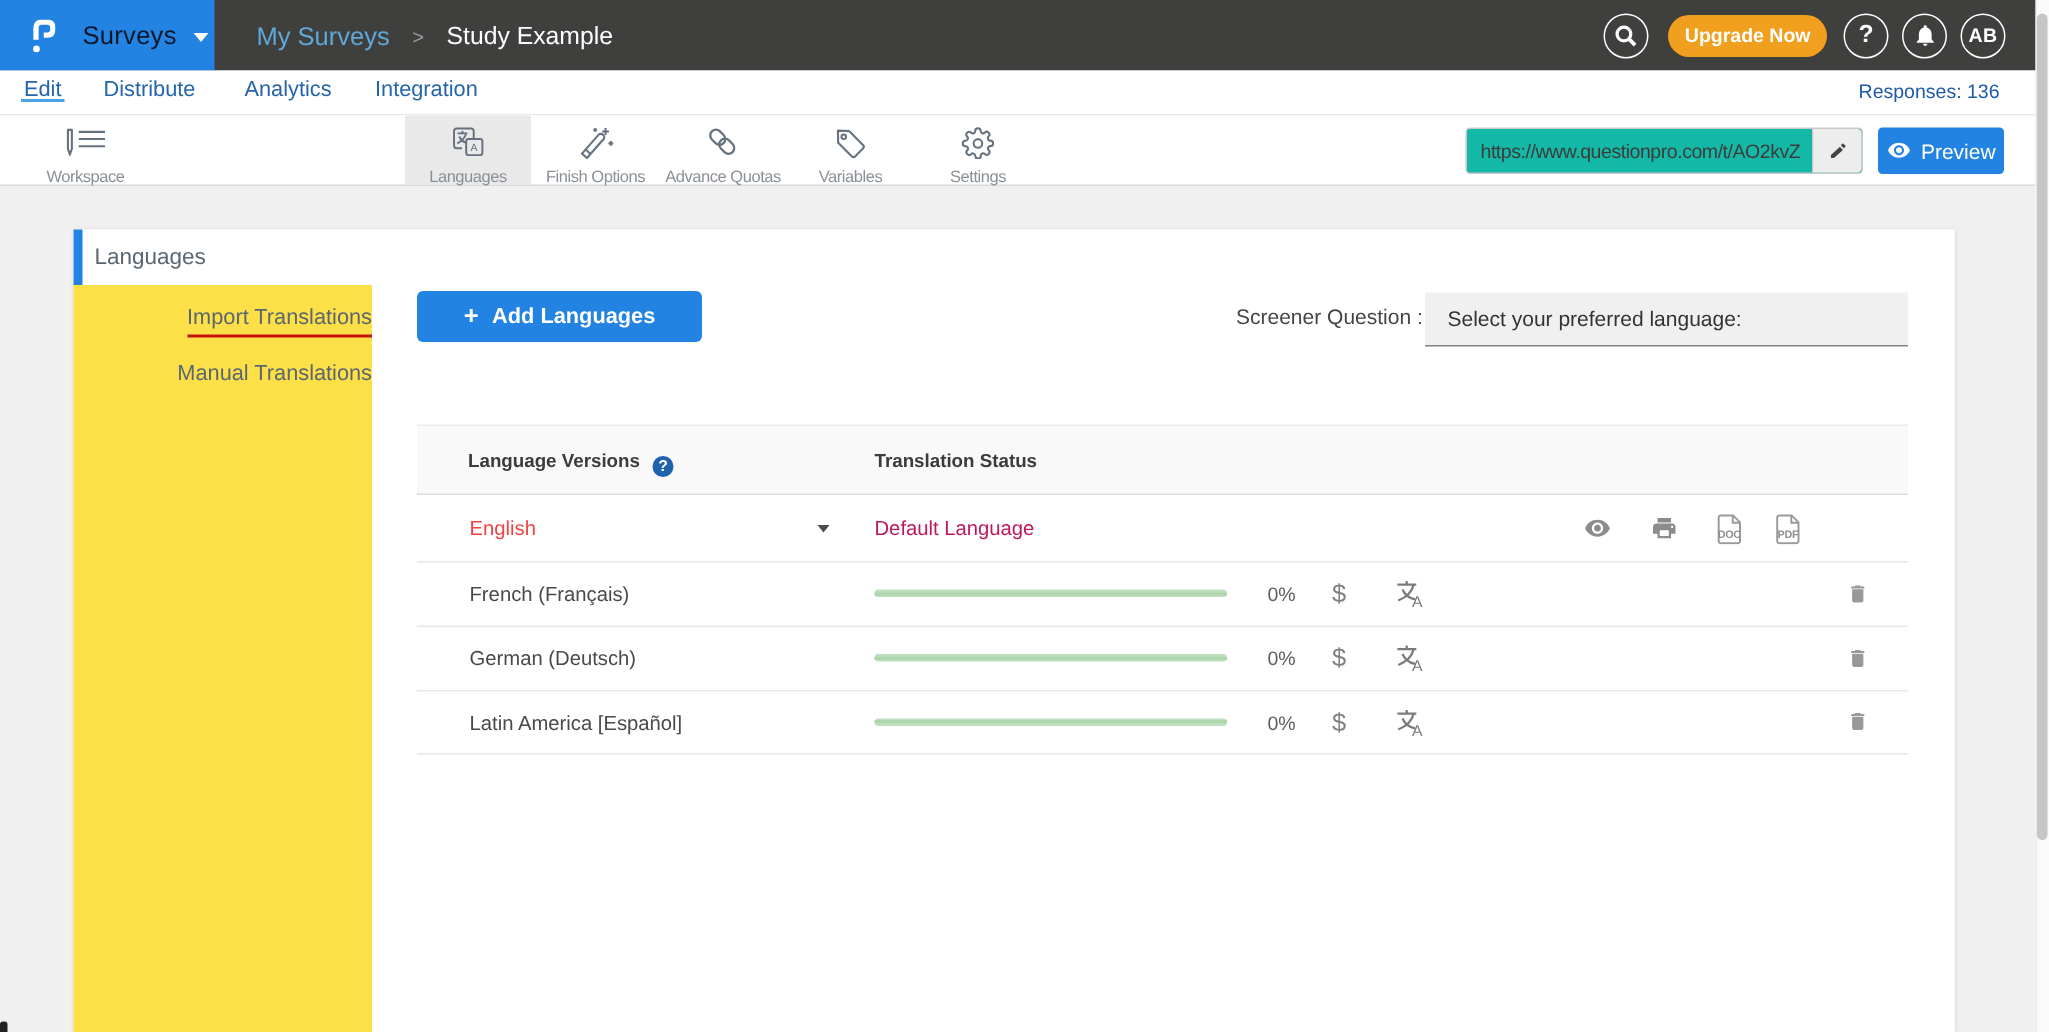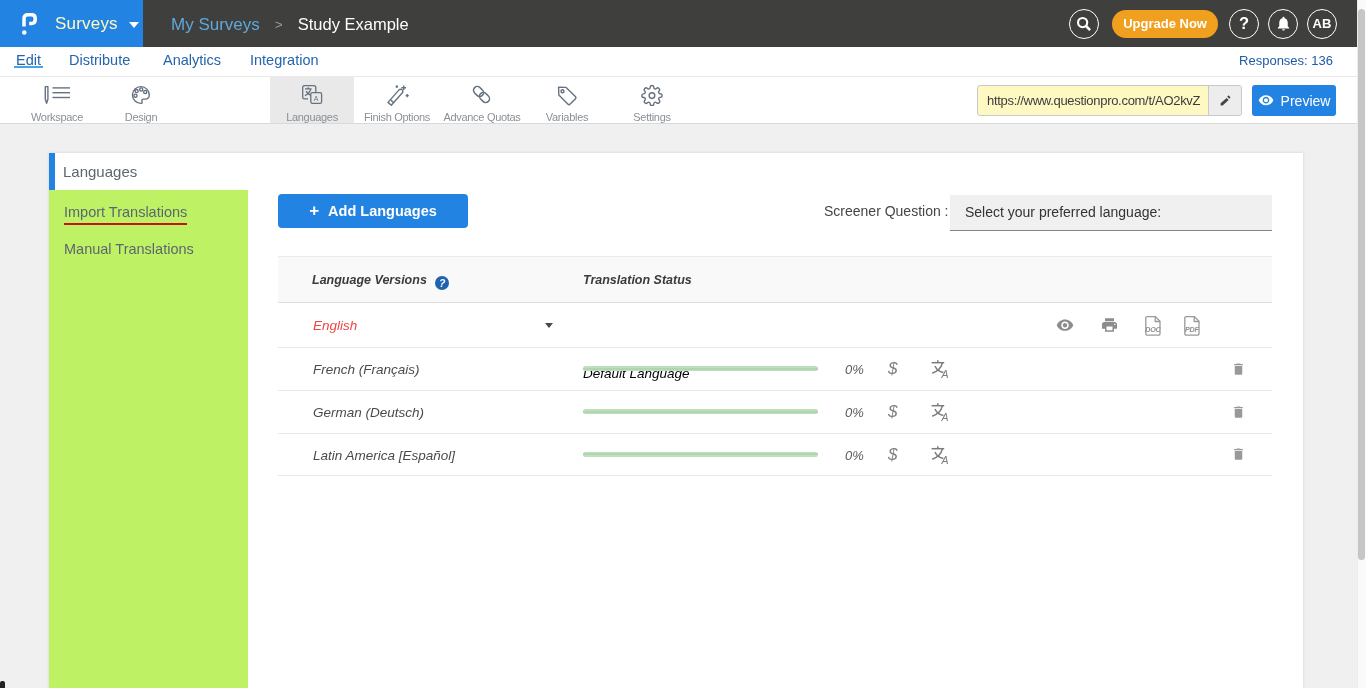--- a/index.html
+++ b/index.html
@@ -3,21 +3,21 @@
 <meta charset="utf-8">
 <style>
 * { margin:0; padding:0; box-sizing:border-box; }
 html,body { width:1366px; height:688px; overflow:hidden; }
 body { font-family:"Liberation Sans", sans-serif; background:#f0f0f1; position:relative; }
 
 
 .topbar { position:absolute; left:0; top:0; width:1366px; height:47px; background:#3f3f3e; }
 .logo { position:absolute; left:0; top:0; width:143px; height:47px; background:#2283e2; display:flex; align-items:center; }
 .logo svg { margin-left:22px; }
-.logo .word { color:#fef9c3; font-size:17px; margin-left:18px; letter-spacing:0.2px; }
+.logo .word { color:#0f172a; font-size:17px; margin-left:18px; letter-spacing:0.2px; }
 .logo .caret { width:0; height:0; border-left:5.5px solid transparent; border-right:5.5px solid transparent; border-top:6.5px solid #fff; margin-left:11px; margin-top:2px; }
 .crumbs { position:absolute; left:171px; top:0; height:49px; display:flex; align-items:center; }
 .crumbs .mys { color:#5fa8d8; font-size:17px; }
 .crumbs .sep { color:#9a9a9a; font-size:13.5px; margin:0 15px; font-family:"Liberation Sans",sans-serif; }
 .crumbs .cur { color:#fdfdfd; font-size:16.5px; }
 .topright { position:absolute; right:29px; top:0; height:47px; display:flex; align-items:center; }
 .circ { width:30px; height:30px; border:1.5px solid #fff; flex-shrink:0; border-radius:50%; display:flex; align-items:center; justify-content:center; color:#fff; }
 .upg { height:28px; background:#f0a01e; border-radius:14px; color:#fff; font-weight:bold; font-size:13px; display:flex; align-items:center; padding:0 11px; margin-left:13px; margin-right:11px; white-space:nowrap; }
 .qm { font-size:16.5px; font-weight:bold; margin-right:9px; }
 .bellc { margin-right:9px; }
@@ -28,53 +28,53 @@
 .tab { position:absolute; top:0; height:29px; line-height:26px; color:#2565ab; font-size:14.5px; }
 .tab.edit { border-bottom:2.5px solid #4aa3e8; padding:0 2px; left:14px; height:21px; }
 .resp { position:absolute; right:33px; top:0; height:29px; line-height:27px; color:#1d5aa8; font-size:13px;margin-left:20px; }
 
 
 .toolbar { position:absolute; left:0; top:77px; width:1366px; height:47px; background:#fff; border-bottom:1px solid #d9d9d9; }
 .titem { position:absolute; top:0; width:84px; height:46px; text-align:center; }
 .titem.active { background:#e9e9e9; }
 .titem svg { margin-top:7px; }
 .titem .lbl { display:block; font-size:11px; color:#8a9097; margin-top:1px; letter-spacing:-0.3px; }
-.urlbox { position:absolute; left:977px; top:8px; width:265px; height:31px; background:#fef9c3; border:1px solid #c9c9c9; border-radius:3px; display:flex; }
+.urlbox { position:absolute; left:977px; top:8px; width:265px; height:31px; background:#14b8a6; border:1px solid #c9c9c9; border-radius:3px; display:flex; }
 .urlbox .txt { flex:1; font-size:13px; letter-spacing:-0.3px; color:#3c3c3c; line-height:29px; padding-left:9px; white-space:nowrap; overflow:hidden; }
 .urlbox .pen { width:33px; background:#ededed; border-left:1px solid #c9c9c9; border-radius:0 3px 3px 0; display:flex; align-items:center; justify-content:center; }
 .prevbtn { position:absolute; left:1252px; top:8px; width:84px; height:31px; background:#2283e2; border-radius:3px; color:#fff; font-size:14px; display:flex; align-items:center; justify-content:center; }
 .prevbtn svg { margin-right:7px; }
 
 
 .card { position:absolute; left:49px; top:153px; width:1254px; height:535px; background:#fff; box-shadow:0 0 3px rgba(0,0,0,0.12); }
 .cardhead { position:absolute; left:0; top:0; width:100%; height:37px; background:#fff; border-left:6px solid #2283e2; }
 .cardhead .t { font-size:15px; color:#5b6770; line-height:37px; margin-left:8px; }
-.sidebar { position:absolute; left:0; top:37px; width:199px; height:498px; background:#bef264; }
+.sidebar { position:absolute; left:0; top:37px; width:199px; height:498px; background:#fde047;text-align:right; }
 .snav { margin-top:14px; }
 .snav .item { font-size:14.5px; color:#5b6770; padding-left:15px; margin-bottom:16px; }
 .imp { display:inline-block; border-bottom:2.5px solid #c41212; padding-bottom:3px; }
 
 
 .content { position:absolute; left:199px; top:37px; width:1055px; height:498px; background:#fff; }
 .addbtn { position:absolute; left:30px; top:4px; width:190px; height:34px; background:#2283e2; border-radius:4px; color:#fff; font-weight:bold; font-size:14.5px; display:flex; align-items:center; justify-content:center; }
 .addbtn .plus { font-size:17px; margin-right:9px; font-weight:bold; }
 .scq { position:absolute; left:576px; top:13px; font-size:14px; color:#454545; }
 .scsel { position:absolute; left:702px; top:5px; width:322px; height:36px; background:#f0f0f0; border-bottom:1px solid #848484; font-size:14px; color:#333; line-height:35px; padding-left:15px; }
 
 
-.tbl { position:absolute; left:30px; top:66px; width:994px;font-style:italic; }
+.tbl { position:absolute; left:30px; top:93px; width:994px; }
 .thead { height:47px; background:#f9f9f9; border-top:1px solid #ececec; border-bottom:1px solid #dcdcdc; position:relative; }
 .thead .c1 { position:absolute; left:34px; top:16px; font-size:12.5px; font-weight:bold; color:#3b3b3b; }
 .thead .c2 { position:absolute; left:305px; top:16px; font-size:12.5px; font-weight:bold; color:#3b3b3b; }
 .qmark { display:inline-block; width:14px; height:14px; background:#2062ae; color:#fff; border-radius:50%; font-size:10.5px; font-weight:bold; text-align:center; line-height:14px; vertical-align:-2.5px; margin-left:5px; }
 .trow { height:46px; border-bottom:1px solid #e8e8e8; position:relative; }
 .trow.r43 { height:43px; } .trow.r42 { height:42px; }
 .lname { position:absolute; left:35px; top:50%; transform:translateY(-50%); font-size:13.5px; color:#4a4a4a; }
 .selcaret { position:absolute; left:267px; top:50%; margin-top:-2px; width:0; height:0; border-left:4.5px solid transparent; border-right:4.5px solid transparent; border-top:5px solid #4a4a4a; }
-.dlang { position:absolute; left:305px; top:50%; transform:translateY(-50%); font-size:13.5px; color:#000000;margin-top:48px; }
+.dlang { position:absolute; left:305px; top:50%; transform:translateY(-50%); font-size:13.5px; color:#be185d; }
 .rowicons { position:absolute; right:70px; top:0; height:100%; display:flex; align-items:center; }
 .rowicons > * { margin-left:0; }
 .pbar { position:absolute; left:305px; top:50%; margin-top:-3px; width:235px; height:5px; border-radius:2.5px; background:#bedfbf; }
 .pbar::after { content:""; position:absolute; left:0; top:1.5px; width:100%; height:2px; background:#aed6af; }
 .pct { position:absolute; left:567px; top:50%; transform:translateY(-50%); font-size:13px; color:#5b5b5b; }
 .dollar { position:absolute; left:610px; top:50%; transform:translateY(-50%); font-size:17px; color:#818181; }
 .transl { position:absolute; left:652px; top:50%; margin-top:-10px; }
 .trash { position:absolute; right:26px; top:50%; margin-top:-9.5px; }
 
 
@@ -128,32 +128,20 @@
   <div class="titem" style="left:15px;">
     <svg width="32" height="22" viewBox="0 0 32 22">
         <g stroke="#66727f" stroke-width="1.4" fill="none">
           <path d="M4.3 2.6 L4.3 15.2 L5.6 19.2 L6.9 15.2 L6.9 2.6 Z" stroke-linejoin="round"></path>
           <line x1="11.5" y1="3.9" x2="29" y2="3.9"></line>
           <line x1="11.5" y1="8.7" x2="29" y2="8.7"></line>
           <line x1="11.5" y1="13.5" x2="29" y2="13.5"></line>
         </g>
       </svg>
     <span class="lbl">Workspace</span>
-  </div>
-  <div class="titem" style="left:99px;">
-    <svg width="24" height="22" viewBox="0 0 24 22">
-        <g stroke="#66727f" stroke-width="1.4" fill="none">
-          <path d="M12 2.6 a8.4 8.4 0 1 0 -0.3 16.8 c1.3 0.02 1.9-1.0 1.3-2.0 -0.6-1.1 0.1-2.3 1.4-2.3 l2.1 0 a3.8 3.8 0 0 0 3.8-3.8 c0-4.9-3.8-8.7-8.3-8.7z" stroke-linejoin="round"></path>
-          <circle cx="7.6" cy="7.1" r="1.55"></circle>
-          <circle cx="12.2" cy="5.4" r="1.55"></circle>
-          <circle cx="16.2" cy="7.9" r="1.55"></circle>
-          <circle cx="6.5" cy="11.7" r="1.55"></circle>
-        </g>
-      </svg>
-    <span class="lbl">Design</span>
   </div>
   <div class="titem active" style="left:270px;">
     <svg width="26" height="22" viewBox="0 0 26 22">
         <g stroke="#66727f" stroke-width="1.3" fill="none">
           <path d="M16.8 8.4 L16.8 3.3 A1.6 1.6 0 0 0 15.2 1.7 L5.3 1.7 A1.6 1.6 0 0 0 3.7 3.3 L3.7 13.2 A1.6 1.6 0 0 0 5.3 14.8 L9 14.8"></path>
           <line x1="6" y1="4.9" x2="12.6" y2="4.9"></line>
           <line x1="9.3" y1="3.3" x2="9.3" y2="4.9"></line>
           <path d="M11.7 5.2 C 10.7 8.4 8.6 10.4 5.9 11.6"></path>
           <path d="M7.2 7 C 8.2 9.3 10 10.8 12.2 11.3"></path>
           <rect x="11.8" y="8.6" width="10.8" height="10.8" rx="1.6" fill="#e9e9e9"></rect>

